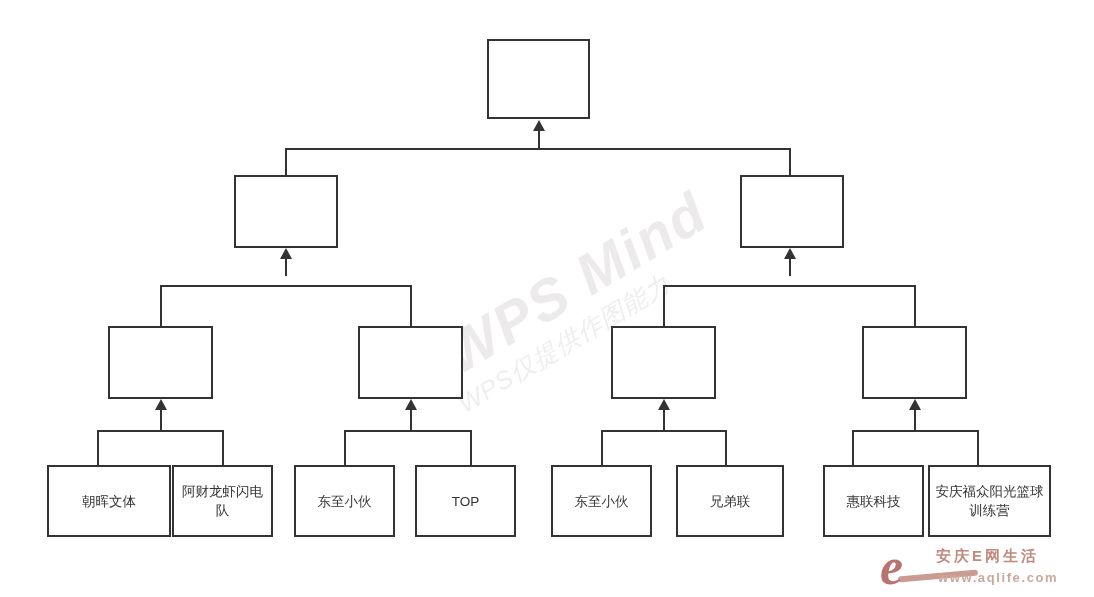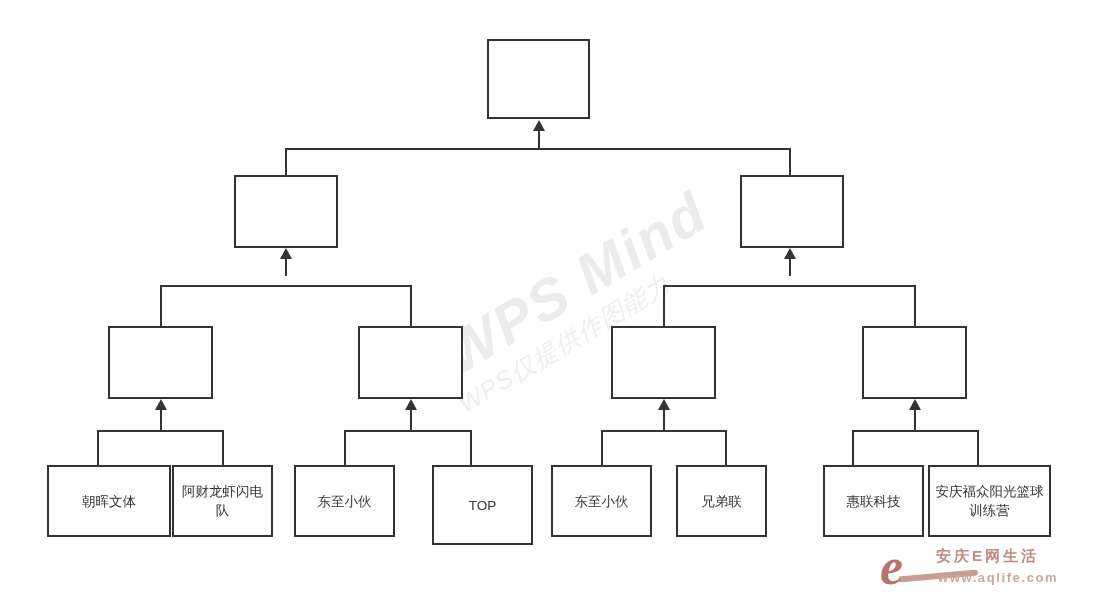--- a/index.html
+++ b/index.html
@@ -212,27 +212,27 @@
 
   <div class="node leaf" style="left:47px; top:465px; width:124px; height:72px;">
     <span>朝晖文体</span>
   </div>
   <div class="node leaf" style="left:172px; top:465px; width:101px; height:72px;">
     <span>阿财龙虾闪电队</span>
   </div>
   <div class="node leaf" style="left:294px; top:465px; width:101px; height:72px;">
     <span>东至小伙</span>
   </div>
-  <div class="node leaf" style="left:432px; top:465px; width:101px; height:80px;">
+  <div class="node leaf" style="left:415px; top:465px; width:101px; height:72px;">
     <span>TOP</span>
   </div>
   <div class="node leaf" style="left:551px; top:465px; width:101px; height:72px;">
     <span>东至小伙</span>
   </div>
-  <div class="node leaf" style="left:676px; top:465px; width:91px; height:72px;">
+  <div class="node leaf" style="left:676px; top:465px; width:108px; height:72px;">
     <span>兄弟联</span>
   </div>
   <div class="node leaf" style="left:803px; top:465px; width:101px; height:72px;margin-left:20px;">
     <span>惠联科技</span>
   </div>
   <div class="node leaf" style="left:928px; top:465px; width:123px; height:72px;">
     <span>安庆福众阳光篮球训练营</span>
   </div>
 
   <div id="logo">

